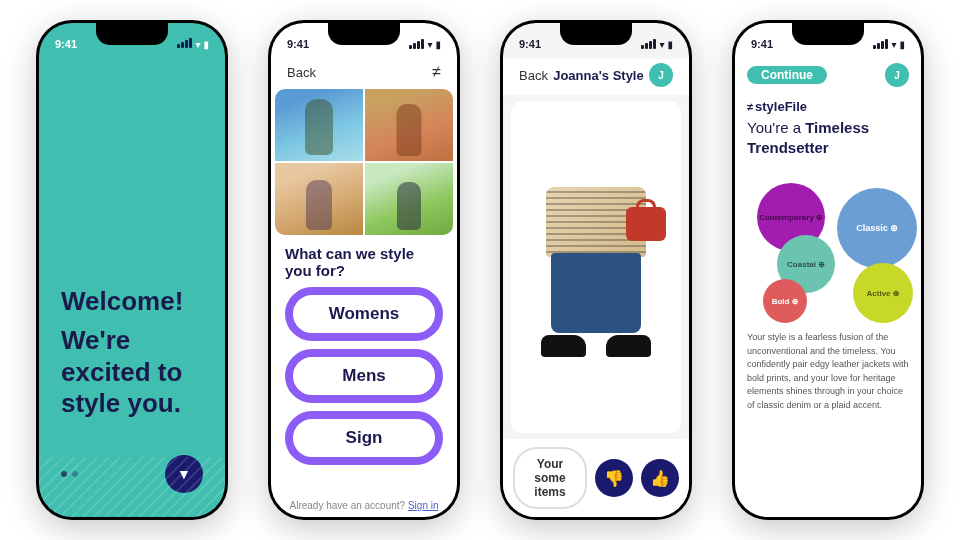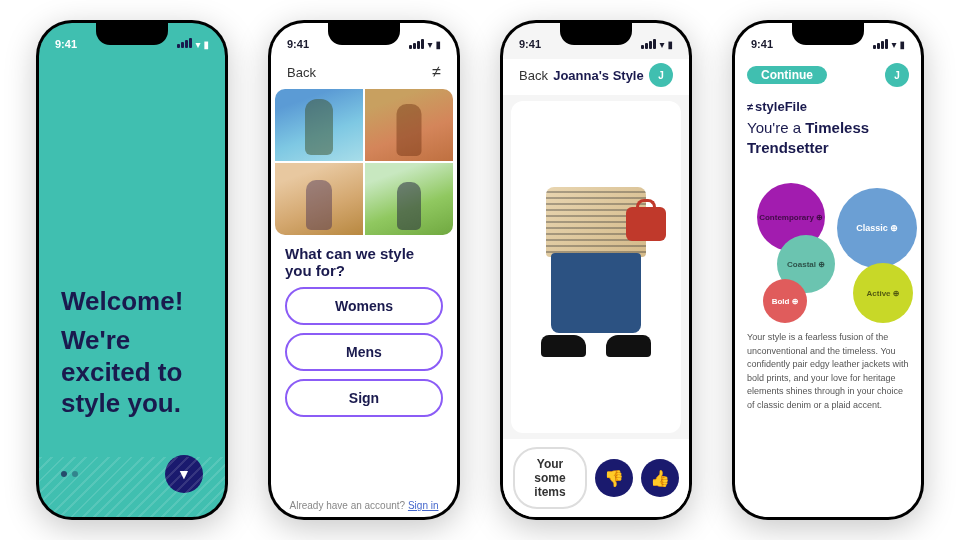--- a/index.html
+++ b/index.html
@@ -169,25 +169,25 @@
       display: flex;
       flex-direction: column;
       gap: 8px;
     }
     .style-question {
       font-size: 15px;
       font-weight: 600;
       color: #1a1a4e;
     }
     .style-btn {
-      border: 2px solid #8b5cf6;
+      border: 8px solid #8b5cf6;
       border-radius: 30px;
       padding: 9px;
       text-align: center;
-      font-size: 14px;
+      font-size: 17px;
       font-weight: 600;
       color: #1a1a4e;
       background: transparent;
     }
     .phone2-footer {
       text-align: center;
       padding: 6px;
       font-size: 10px;
       color: #888;
     }

